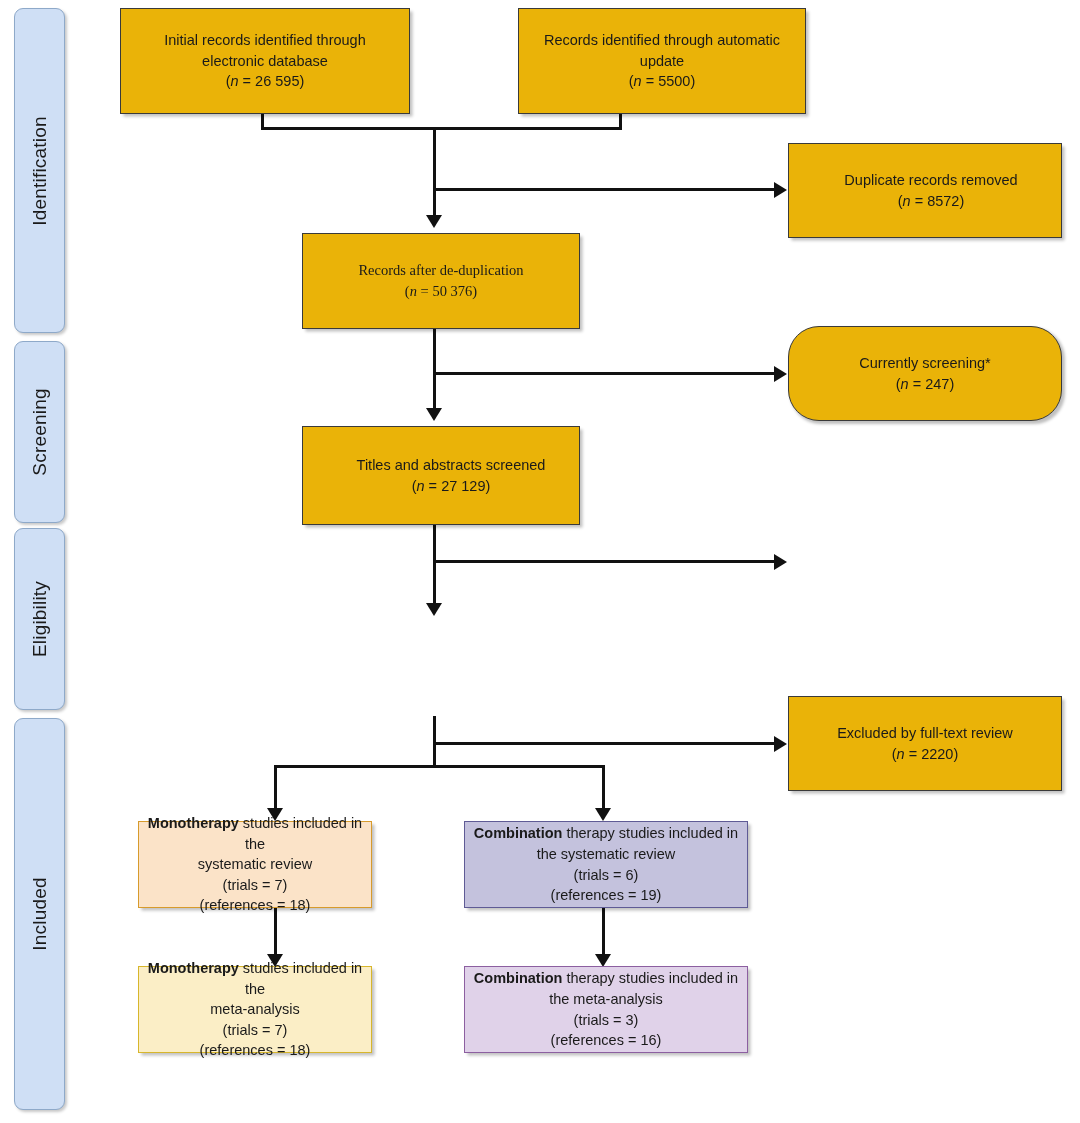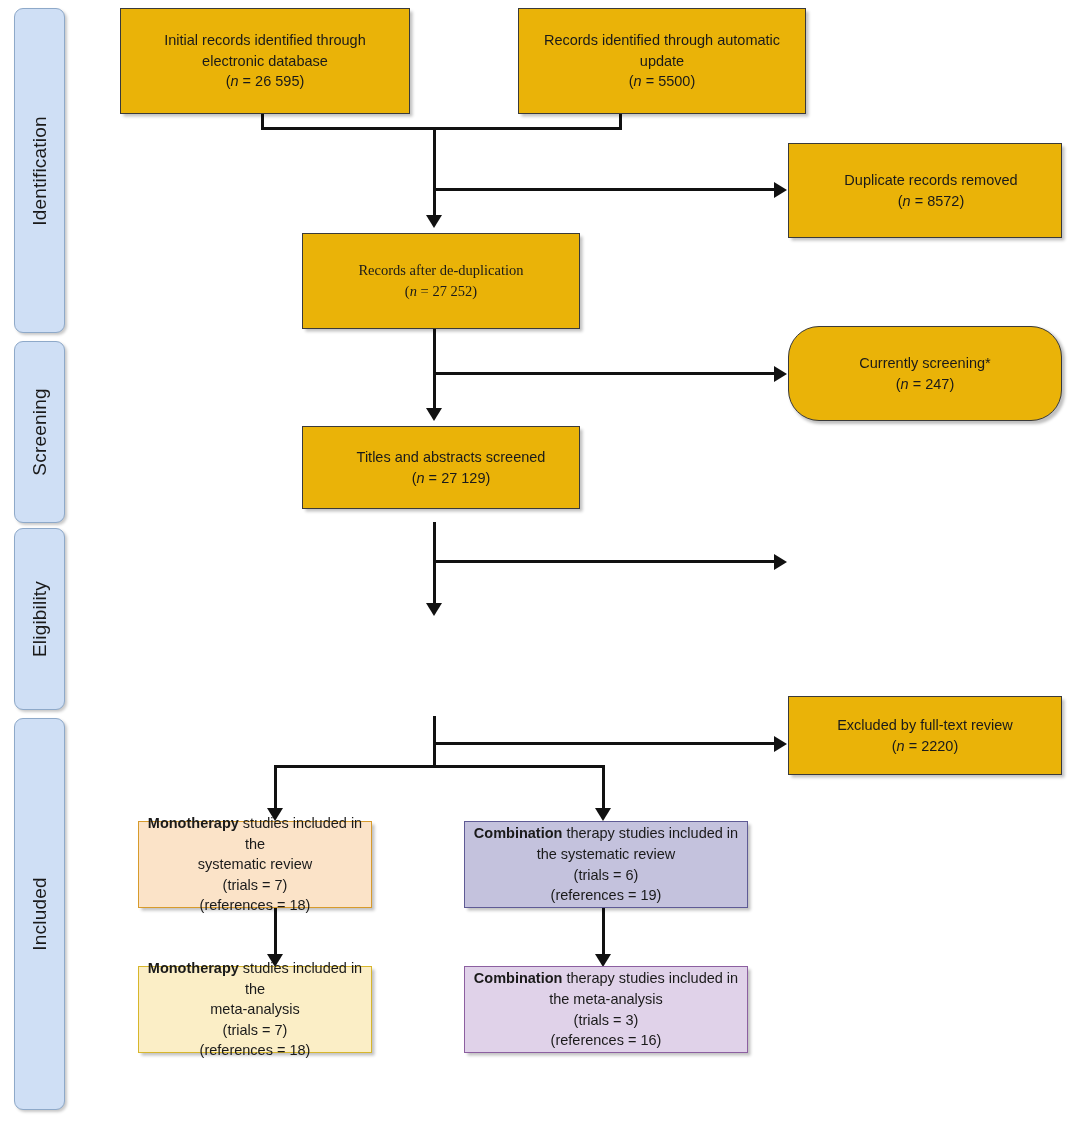--- a/index.html
+++ b/index.html
@@ -173,35 +173,35 @@
   </div>
 
   <div class="node" style="left:788px; top:326px; width:274px; height:95px;border-radius:31px;">
     <div class="ntext">
       <span>Currently screening*</span><br>
       <span>(<span class="ital">n</span> = <span>247</span>)</span>
     </div>
   </div>
 
 
-  <div class="node" style="left:788px; top:696px; width:274px; height:79px;">
+  <div class="node" style="left:788px; top:696px; width:274px; height:95px;">
     <div class="ntext">
       <span>Excluded by full-text review</span><br>
       <span>(<span class="ital">n</span> = <span>2220</span>)</span>
     </div>
   </div>
 
   <div class="node" style="left:302px; top:233px; width:278px; height:96px;font-family:Liberation Serif, serif;">
     <div class="ntext">
       <span>Records after de-duplication</span><br>
-      <span>(<span class="ital">n</span> = <span>27 252</span>)</span>
-    </div>
-  </div>
-
-  <div class="node" style="left:302px; top:426px; width:278px; height:83px;padding-left:28px;">
+      <span>(<span class="ital">n</span> = <span>50 376</span>)</span>
+    </div>
+  </div>
+
+  <div class="node" style="left:302px; top:426px; width:278px; height:99px;padding-left:28px;">
     <div class="ntext">
       <span>Titles and abstracts screened</span><br>
       <span>(<span class="ital">n</span> = <span>27 129</span>)</span>
     </div>
   </div>
 
 
   <div class="node peach" style="left:138px; top:821px; width:234px; height:87px;">
     <div class="ntext">
       <b>Monotherapy</b><span> studies included in the</span><br>

